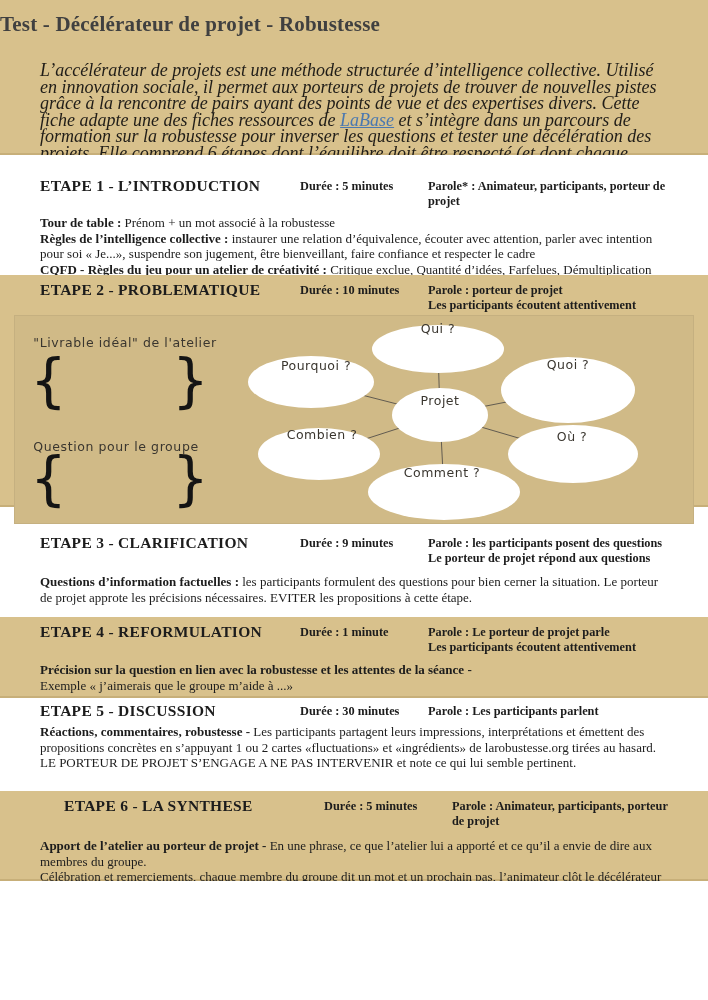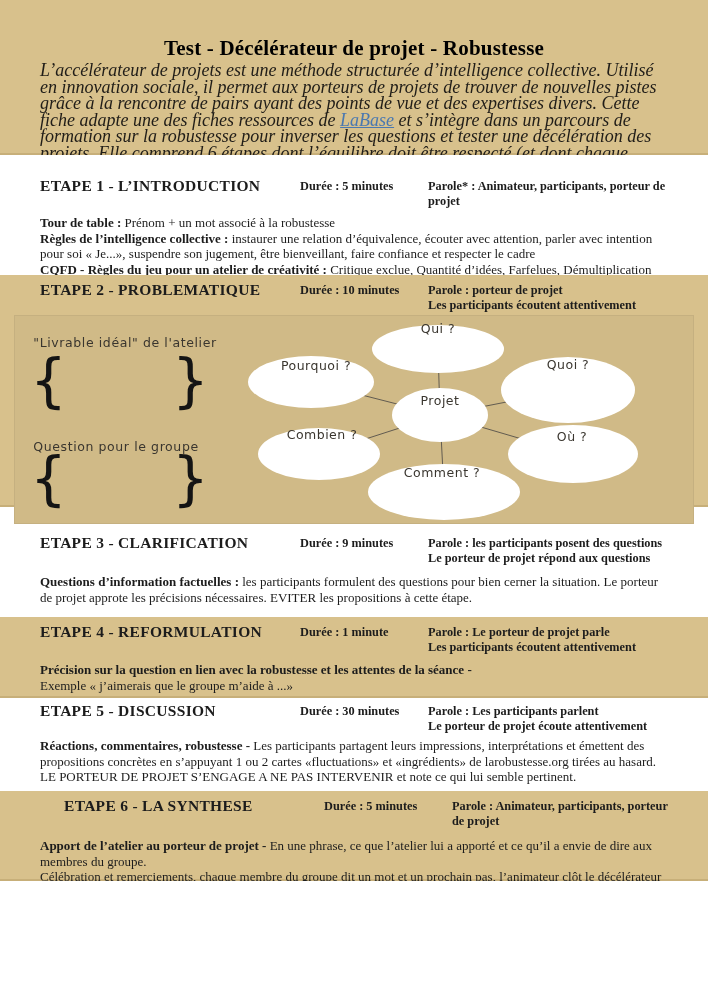--- a/index.html
+++ b/index.html
@@ -6,22 +6,22 @@
   .page {
     position:relative; width:708px; height:1000px; margin:0 auto;
     background:#ffffff; overflow:hidden;
     font-family:"Liberation Serif", serif; color:#1c1c1c;
   }
   .band { position:absolute; left:0; width:708px; box-sizing:border-box; }
   .tan  { background:#d8c18c; box-shadow: inset 0 -2px 0 rgba(120,95,40,0.18); }
 
   
   .page-title {
-    text-align:center; font-weight:bold; font-size:21px; letter-spacing:0.2px;
-    padding-top:36px; color:#000000;
+    font-weight:bold; font-size:21px; letter-spacing:0.2px;
+    padding-top:12px; color:#404040;
   }
   .intro {
     position:absolute; left:40px; right:38px; top:62px;
     font-style:italic; font-size:18px; line-height:16.5px; color:#201d18;
   }
   .intro a { color:#4a78b0; text-decoration:underline; cursor:pointer; }
 
   
   .etape-header {
     display:grid; grid-template-columns:260px 128px auto;
@@ -154,21 +154,20 @@
       <p><b></b><span>Exemple « j’aimerais que le groupe m’aide à ...»</span></p>
     </div>
   </div>
 
   <div class="band" style="top:698px; height:93px; background:#fff;">
     <div class="etape-header" style="margin-top:4px;">
       <div class="etape-title">ETAPE 5 - DISCUSSION</div>
       <div class="etape-duree">Durée : 30 minutes</div>
       <div class="etape-parole">
         <div>Parole : Les participants parlent</div>
-        <div>Le porteur de projet écoute attentivement</div>
       </div>
     </div>
     <div class="etape-body" style="margin-top:4px;">
       <p><b>Réactions, commentaires, robustesse -</b><span> Les participants partagent leurs impressions, interprétations et émettent des propositions concrètes en s’appuyant 1 ou 2 cartes «fluctuations» et «ingrédients» de larobustesse.org tirées au hasard. LE PORTEUR DE PROJET S’ENGAGE A NE PAS INTERVENIR et note ce qui lui semble pertinent.</span></p>
     </div>
   </div>
 
   <div class="band tan" style="top:791px; height:90px;">
     <div class="etape-header" style="margin-top:6px;margin-left:24px;">
       <div class="etape-title">ETAPE 6 - LA SYNTHESE</div>

